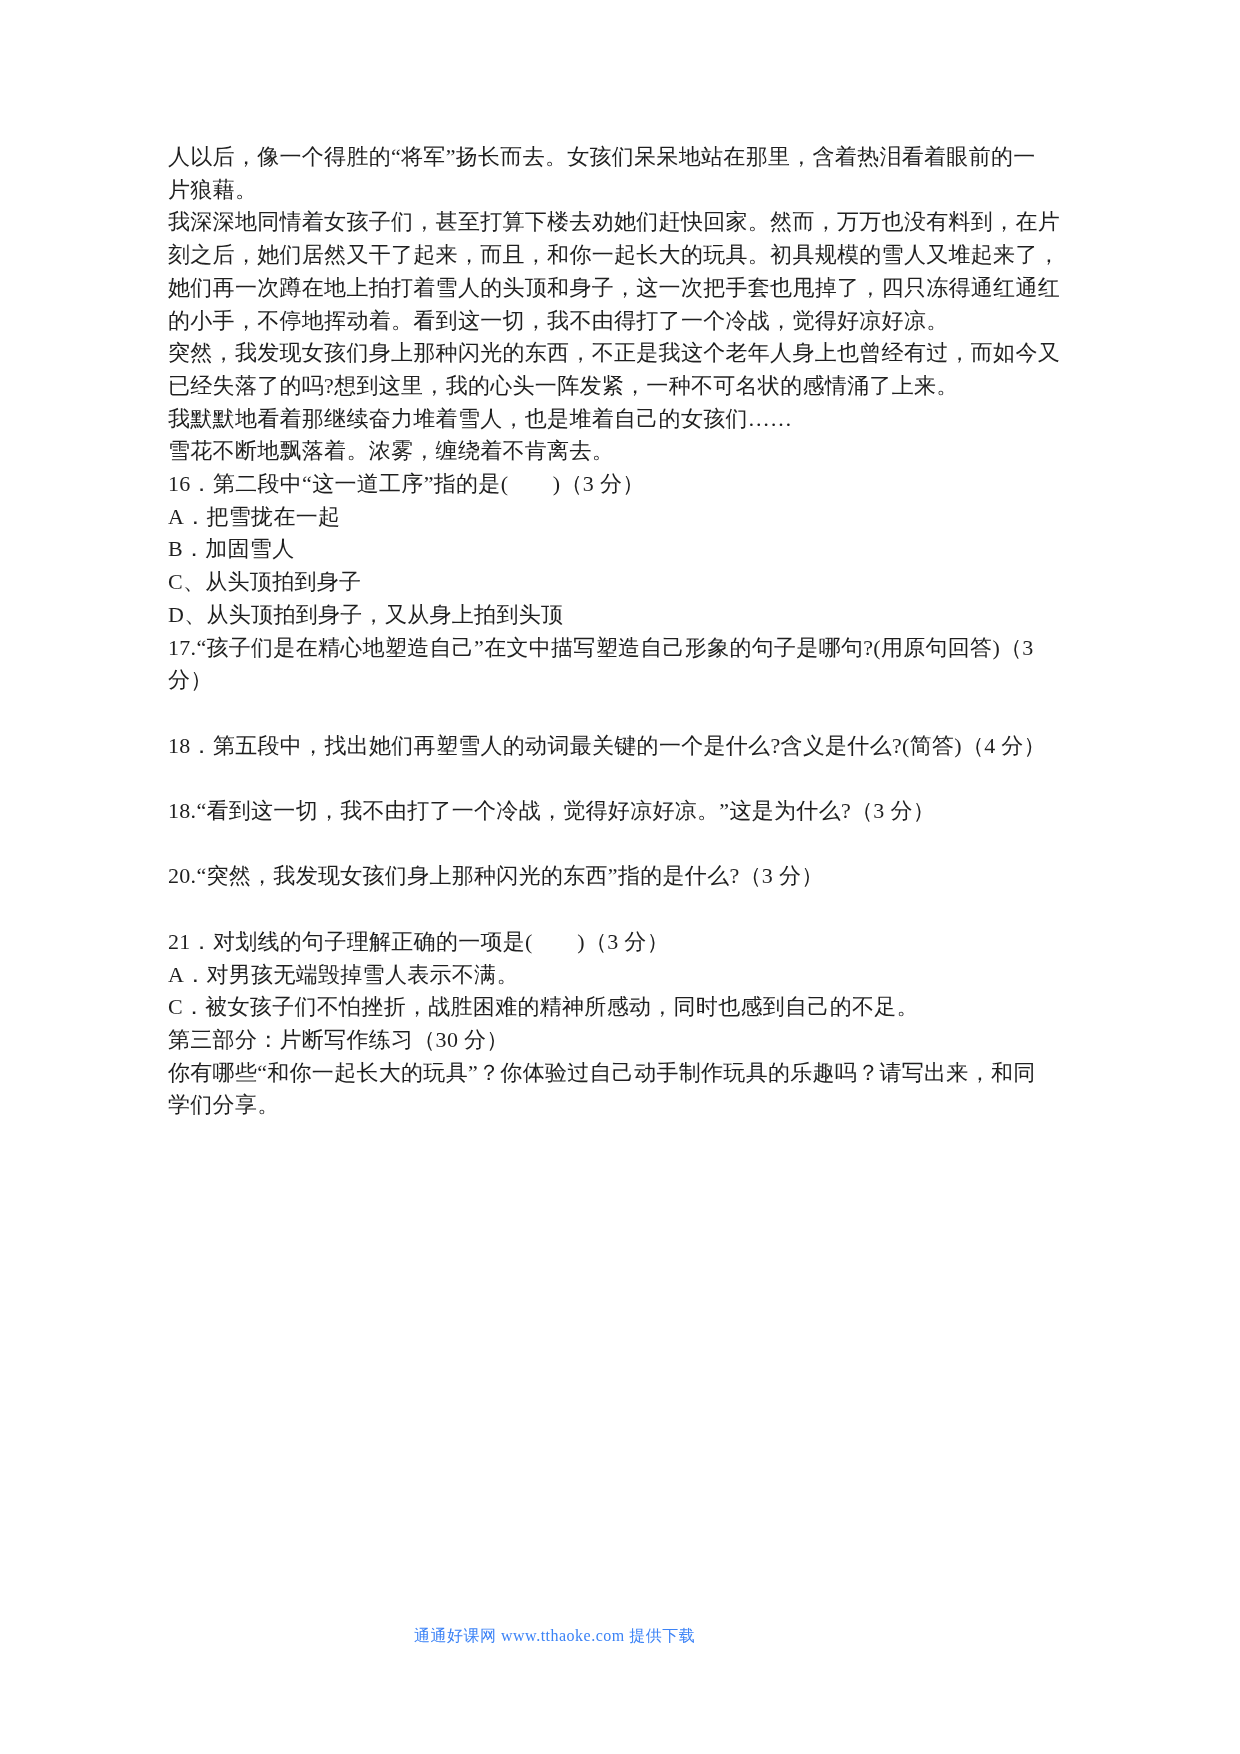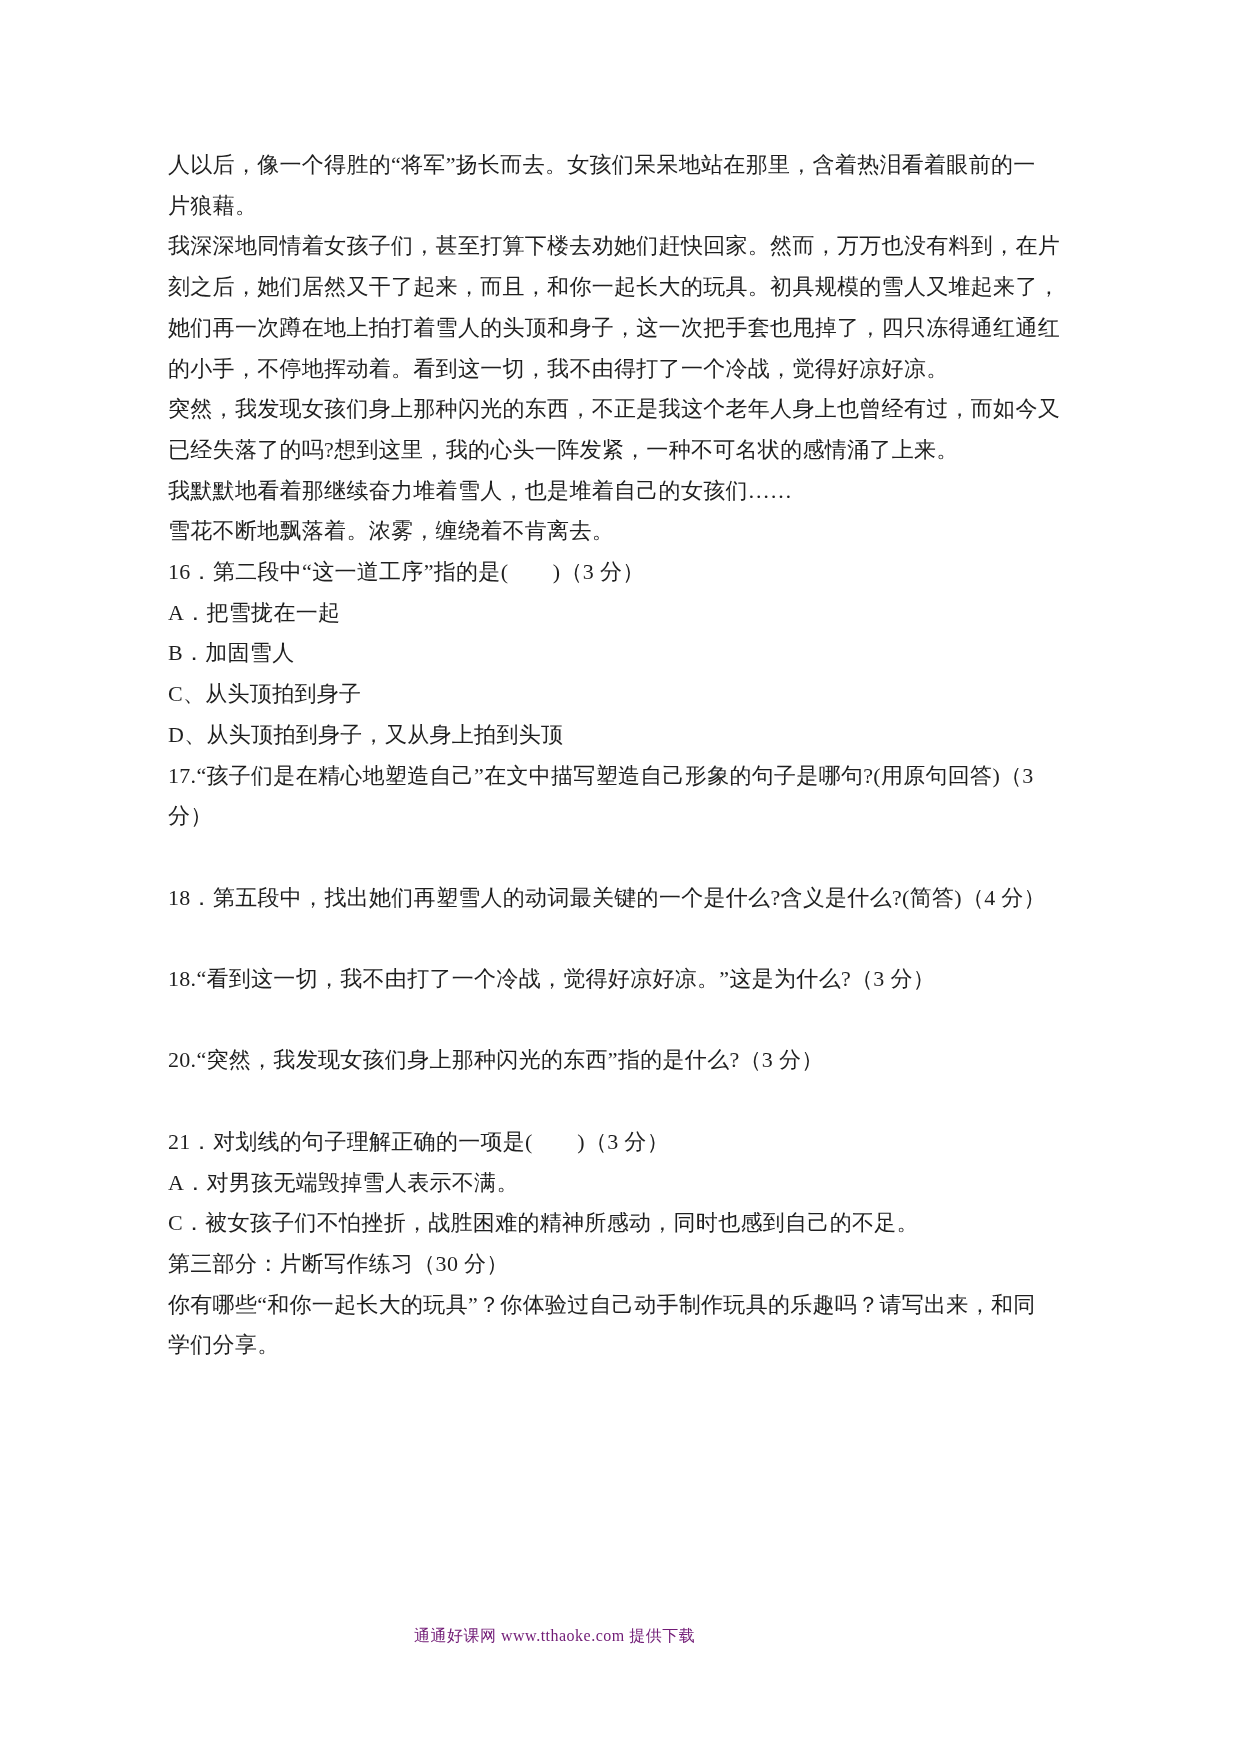--- a/index.html
+++ b/index.html
@@ -22,29 +22,28 @@
     left: 168px;
     top: 141px;
     width: 908px;
     font-size: 22px;
   }
   .line {
     min-height: 32.7px;
     line-height: 32.7px;
     white-space: pre-wrap;
     letter-spacing: 0.3px;
-    margin-top: 8px;
   }
   .footer {
     position: absolute;
     left: 414px;
     top: 1626px;
     font-size: 16px;
     letter-spacing: 0.5px;
-    color: #701a75;
+    color: #3b82f6;
   }
 </style>
 </head>
 <body>
 
 <div class="page">
   <div class="content">
     <div class="line">人以后，像一个得胜的“将军”扬长而去。女孩们呆呆地站在那里，含着热泪看着眼前的一</div>
     <div class="line">片狼藉。</div>
     <div class="line">我深深地同情着女孩子们，甚至打算下楼去劝她们赶快回家。然而，万万也没有料到，在片</div>

